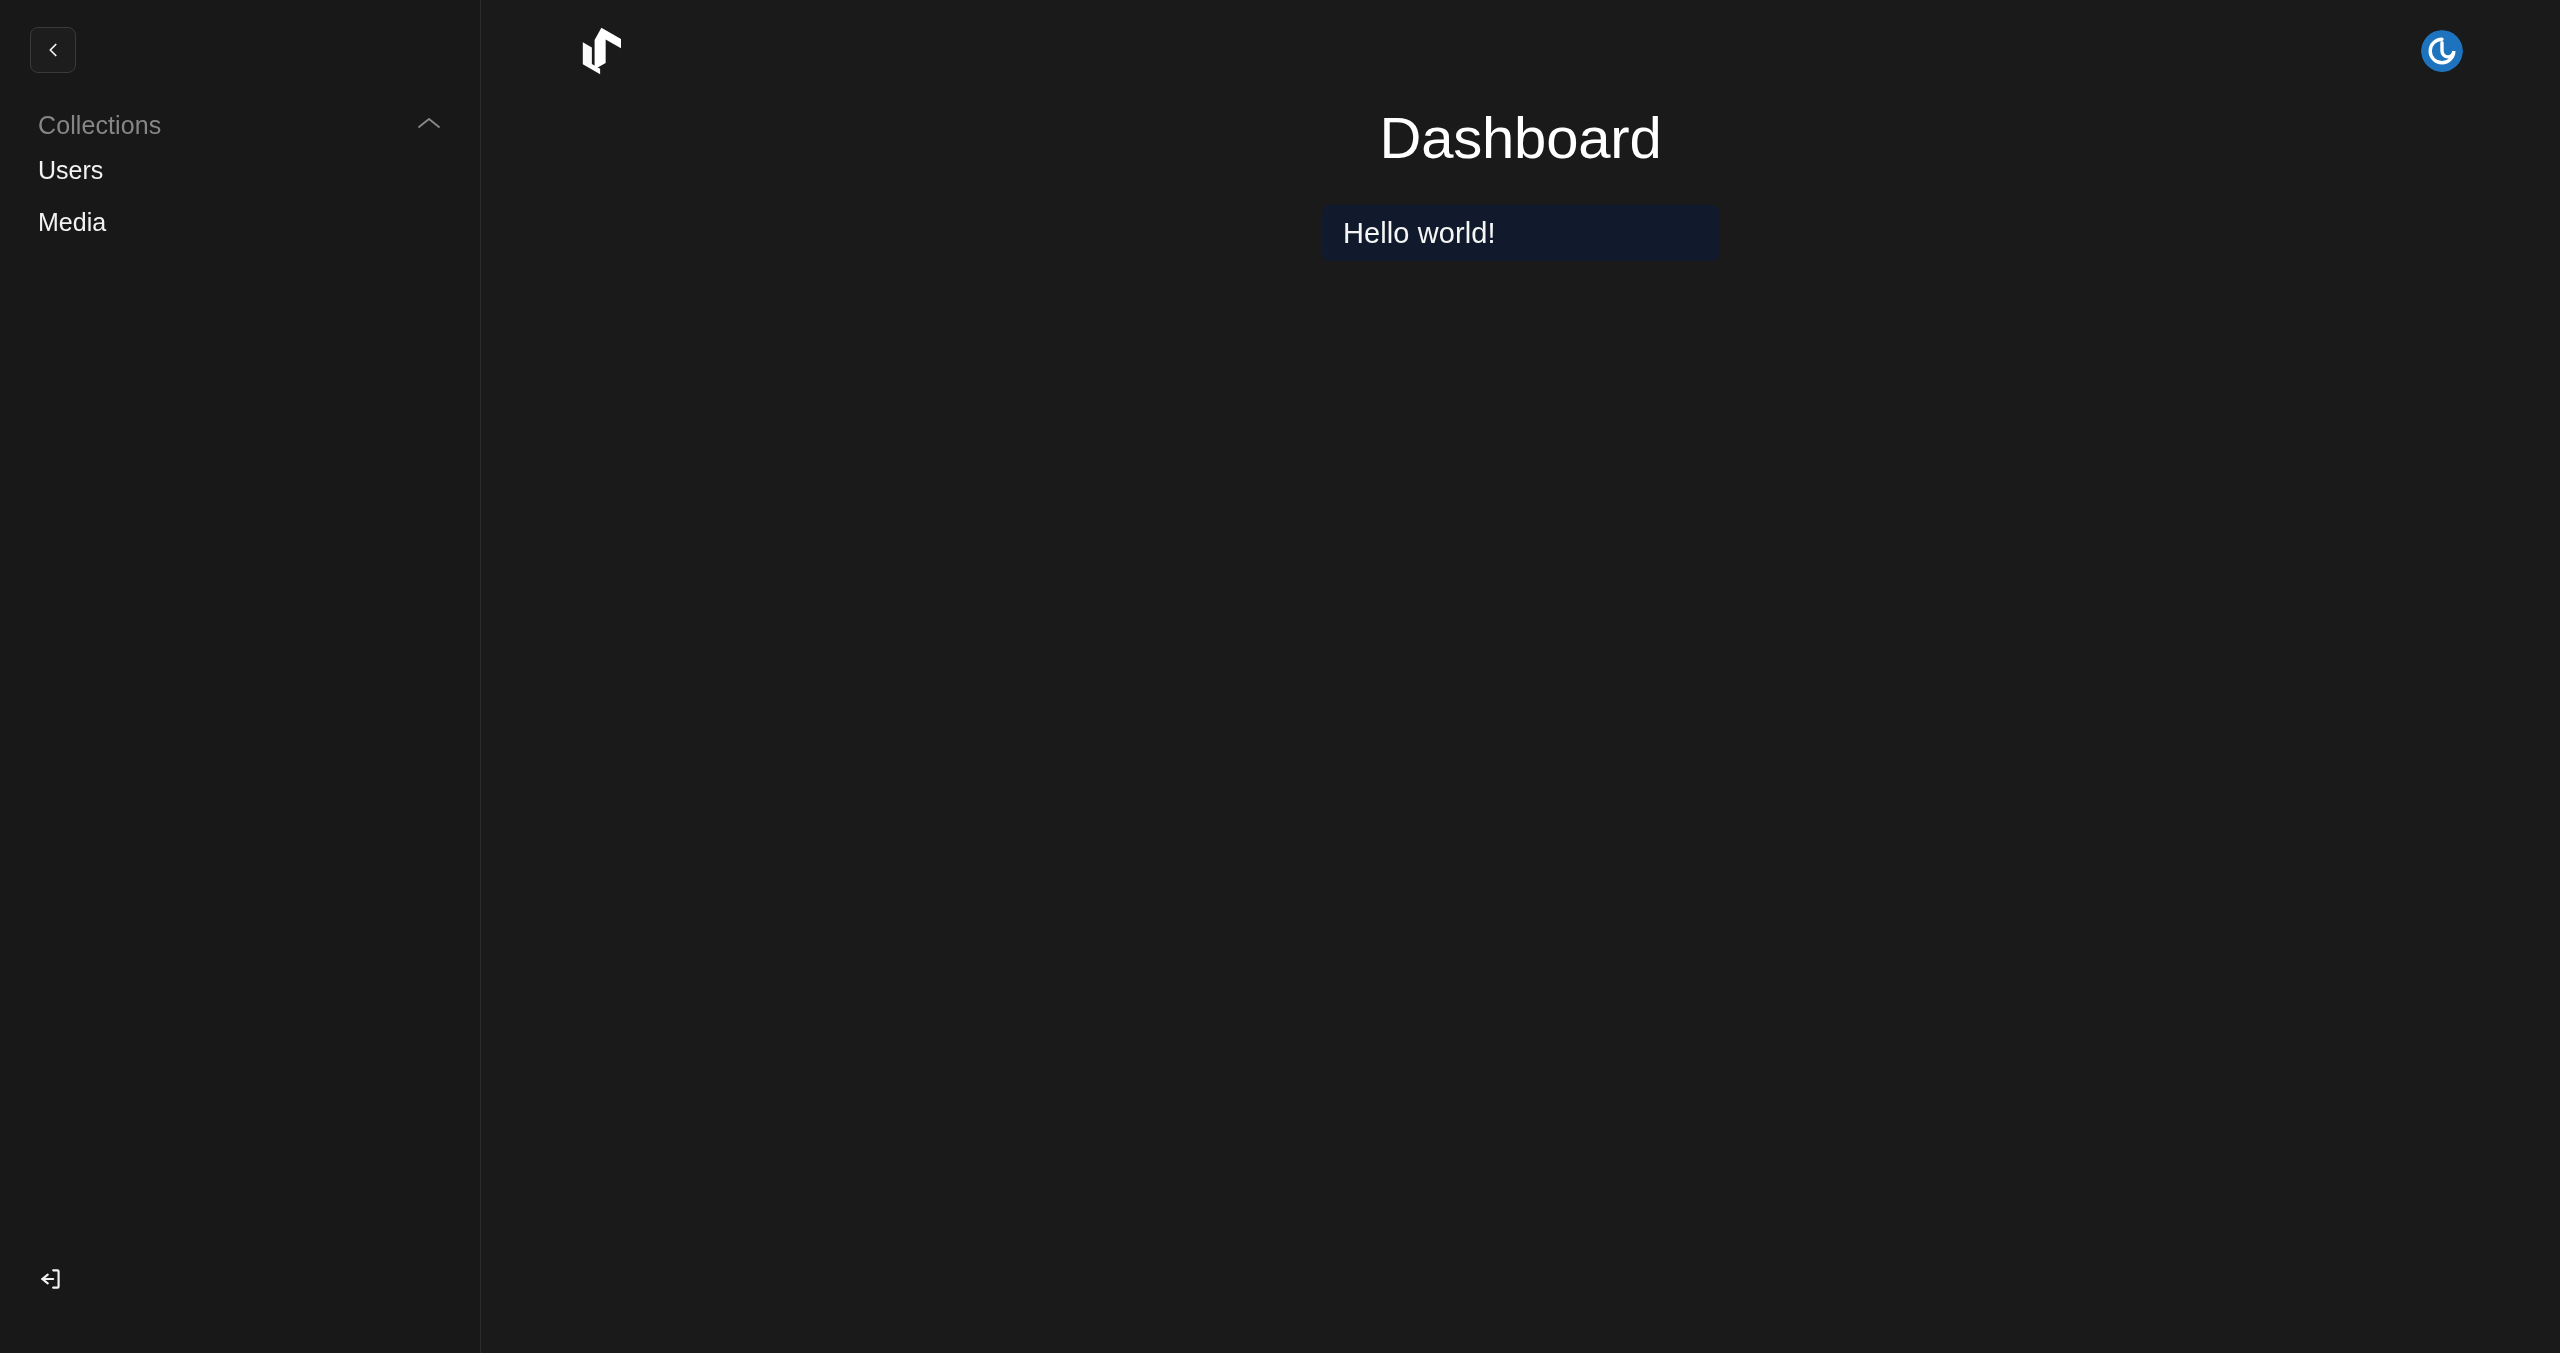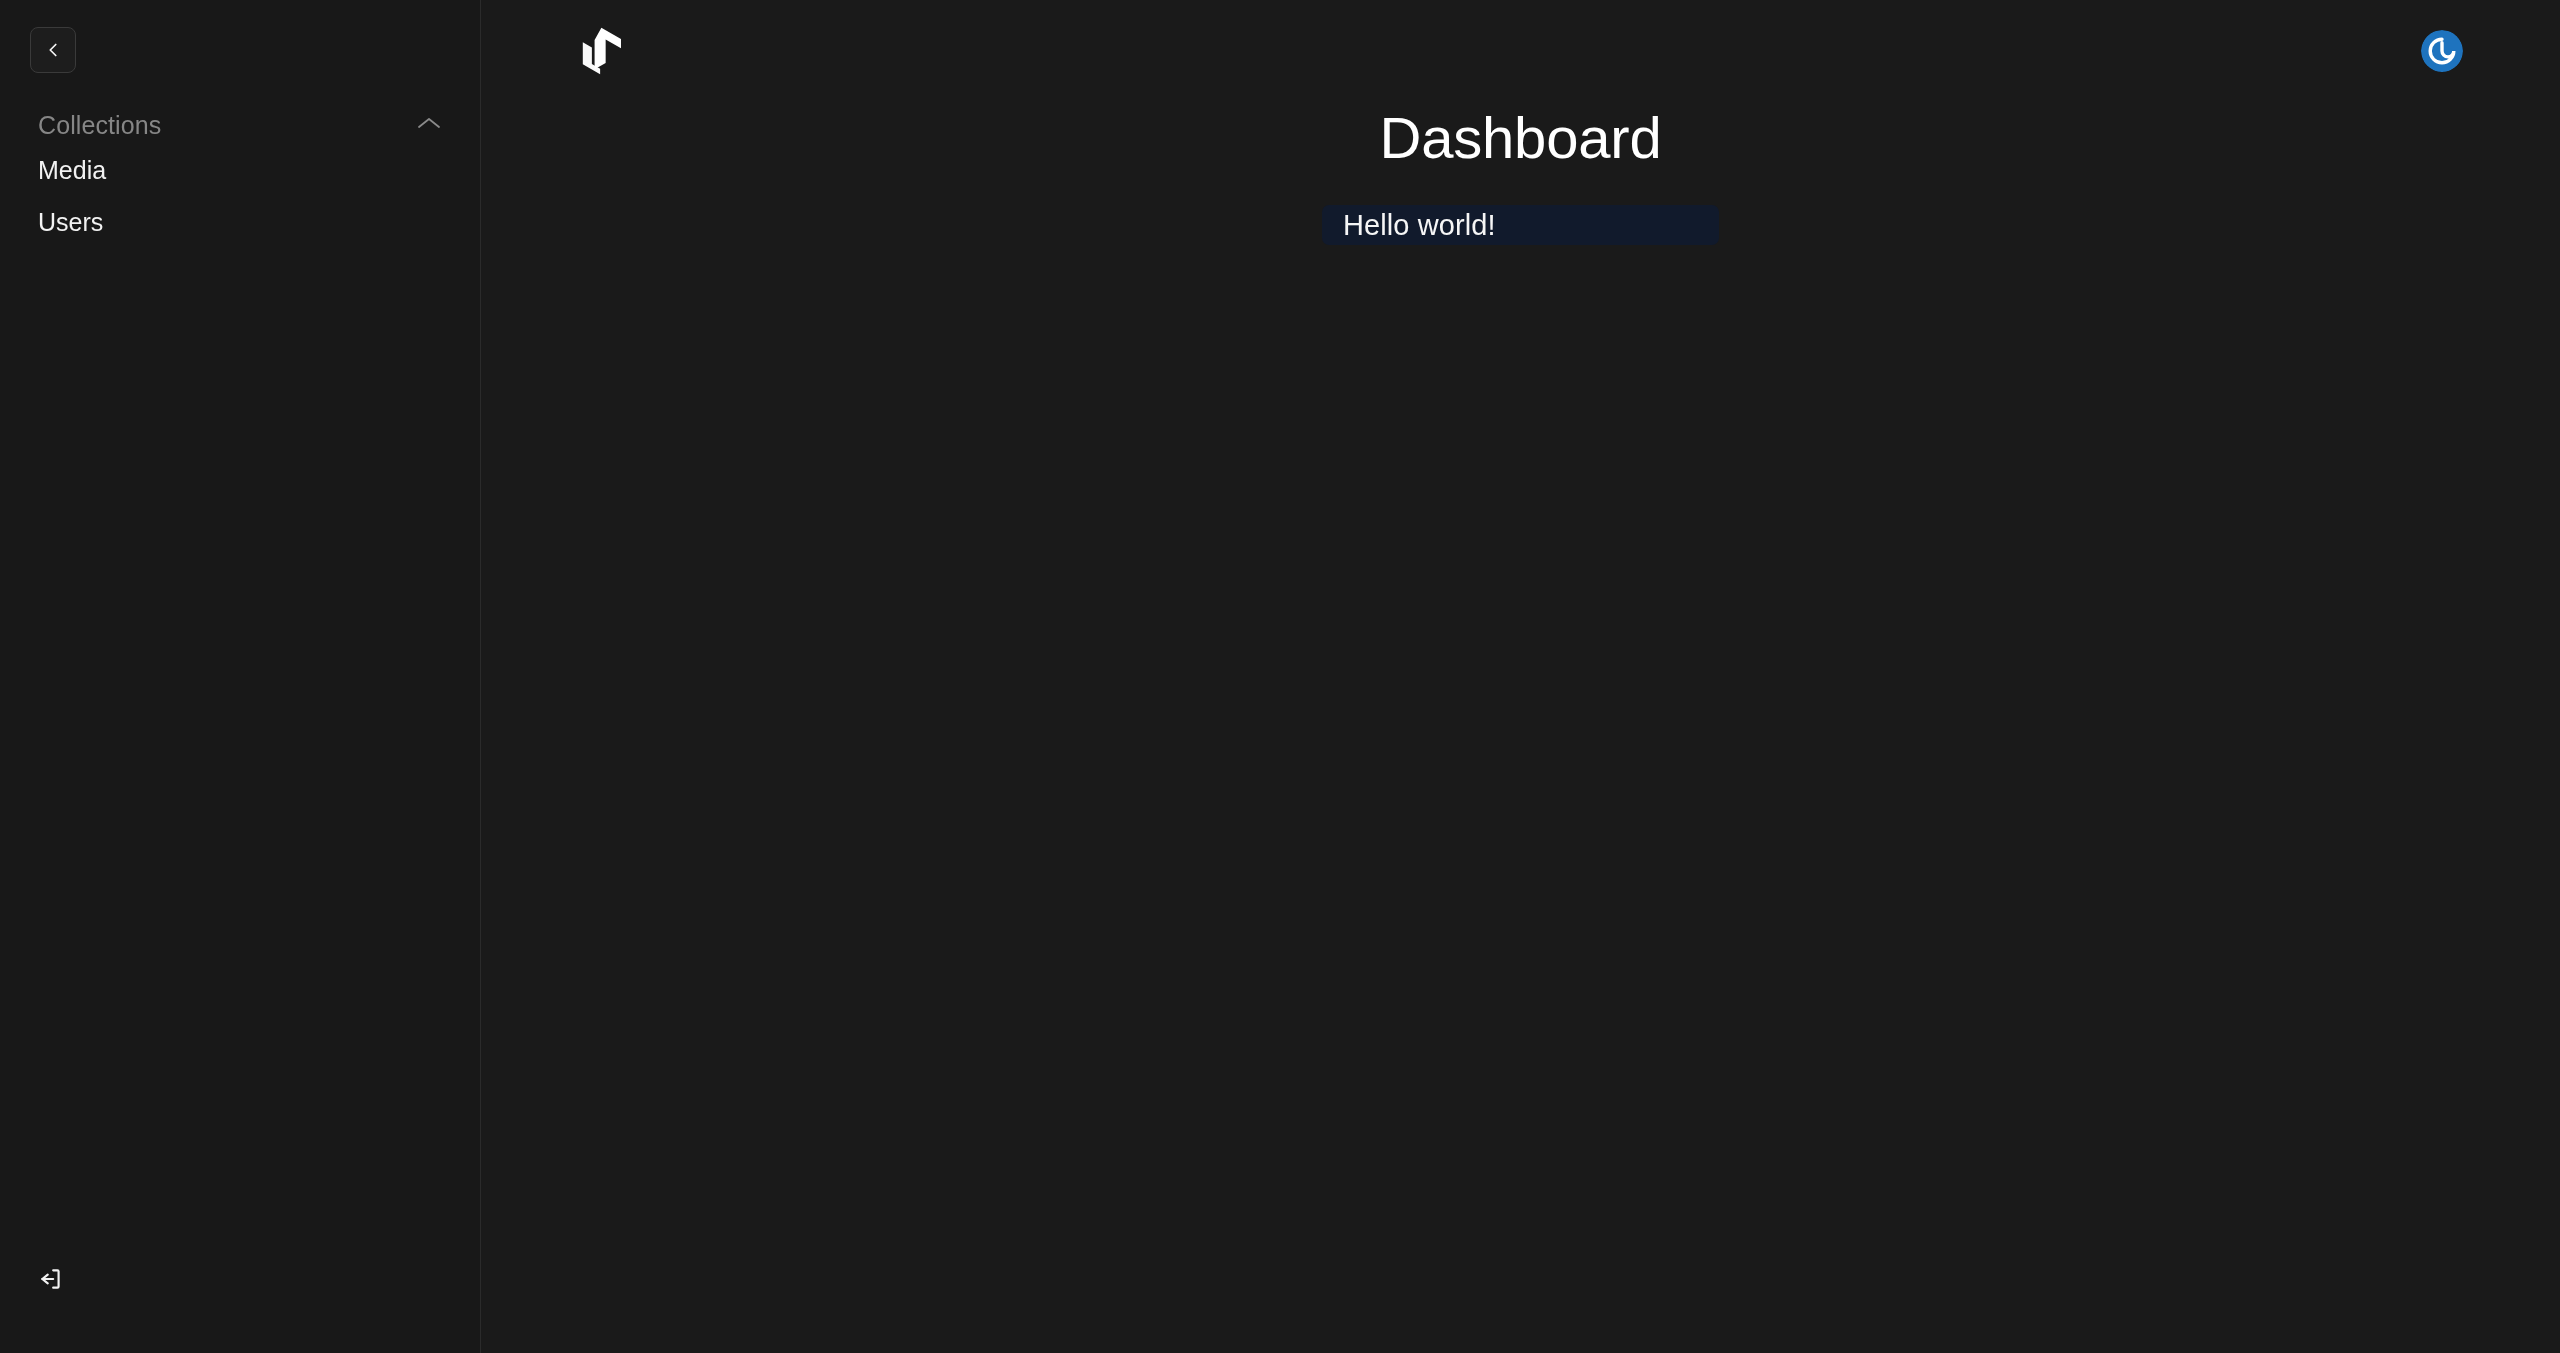--- a/index.html
+++ b/index.html
@@ -150,21 +150,21 @@
     line-height: 70px;
     font-weight: 400;
     color: #ffffff;
     letter-spacing: -0.2px;
     text-align: center;
   }
 
   .hello-card {
     margin-top: 32px;
     width: 397px;
-    height: 40px;
+    height: 56px;
     background: #111a2c;
     border-radius: 7px;
     display: flex;
     align-items: center;
     padding-left: 21px;
   }
 
   .hello-text {
     font-size: 29px;
     line-height: 34px;
@@ -194,22 +194,22 @@
       <div class="nav-group-header">
         <span class="nav-group-title">Collections</span>
         <span class="chevron-up">
           <svg width="28" height="16" viewBox="0 0 28 16" fill="none" stroke="#8a8a8a" stroke-width="1.8" stroke-linecap="round" stroke-linejoin="round">
             <polyline points="4 12 14 4 24 12"></polyline>
           </svg>
         </span>
       </div>
 
       <div class="nav-items">
+        <a class="nav-item" href="#">Users</a>
         <a class="nav-item" href="#">Media</a>
-        <a class="nav-item" href="#">Users</a>
       </div>
 
     </nav>
 
     <div class="sidebar-bottom">
       <button class="logout-btn" aria-label="Log out">
         <span>
           <svg width="26" height="26" viewBox="0 0 24 24" fill="none" stroke="#f2f2f2" stroke-width="2" stroke-linecap="round" stroke-linejoin="round">
             <path d="M14 4h4a1 1 0 0 1 1 1v14a1 1 0 0 1-1 1h-4"></path>
             <polyline points="9 16 4 12 9 8"></polyline>

